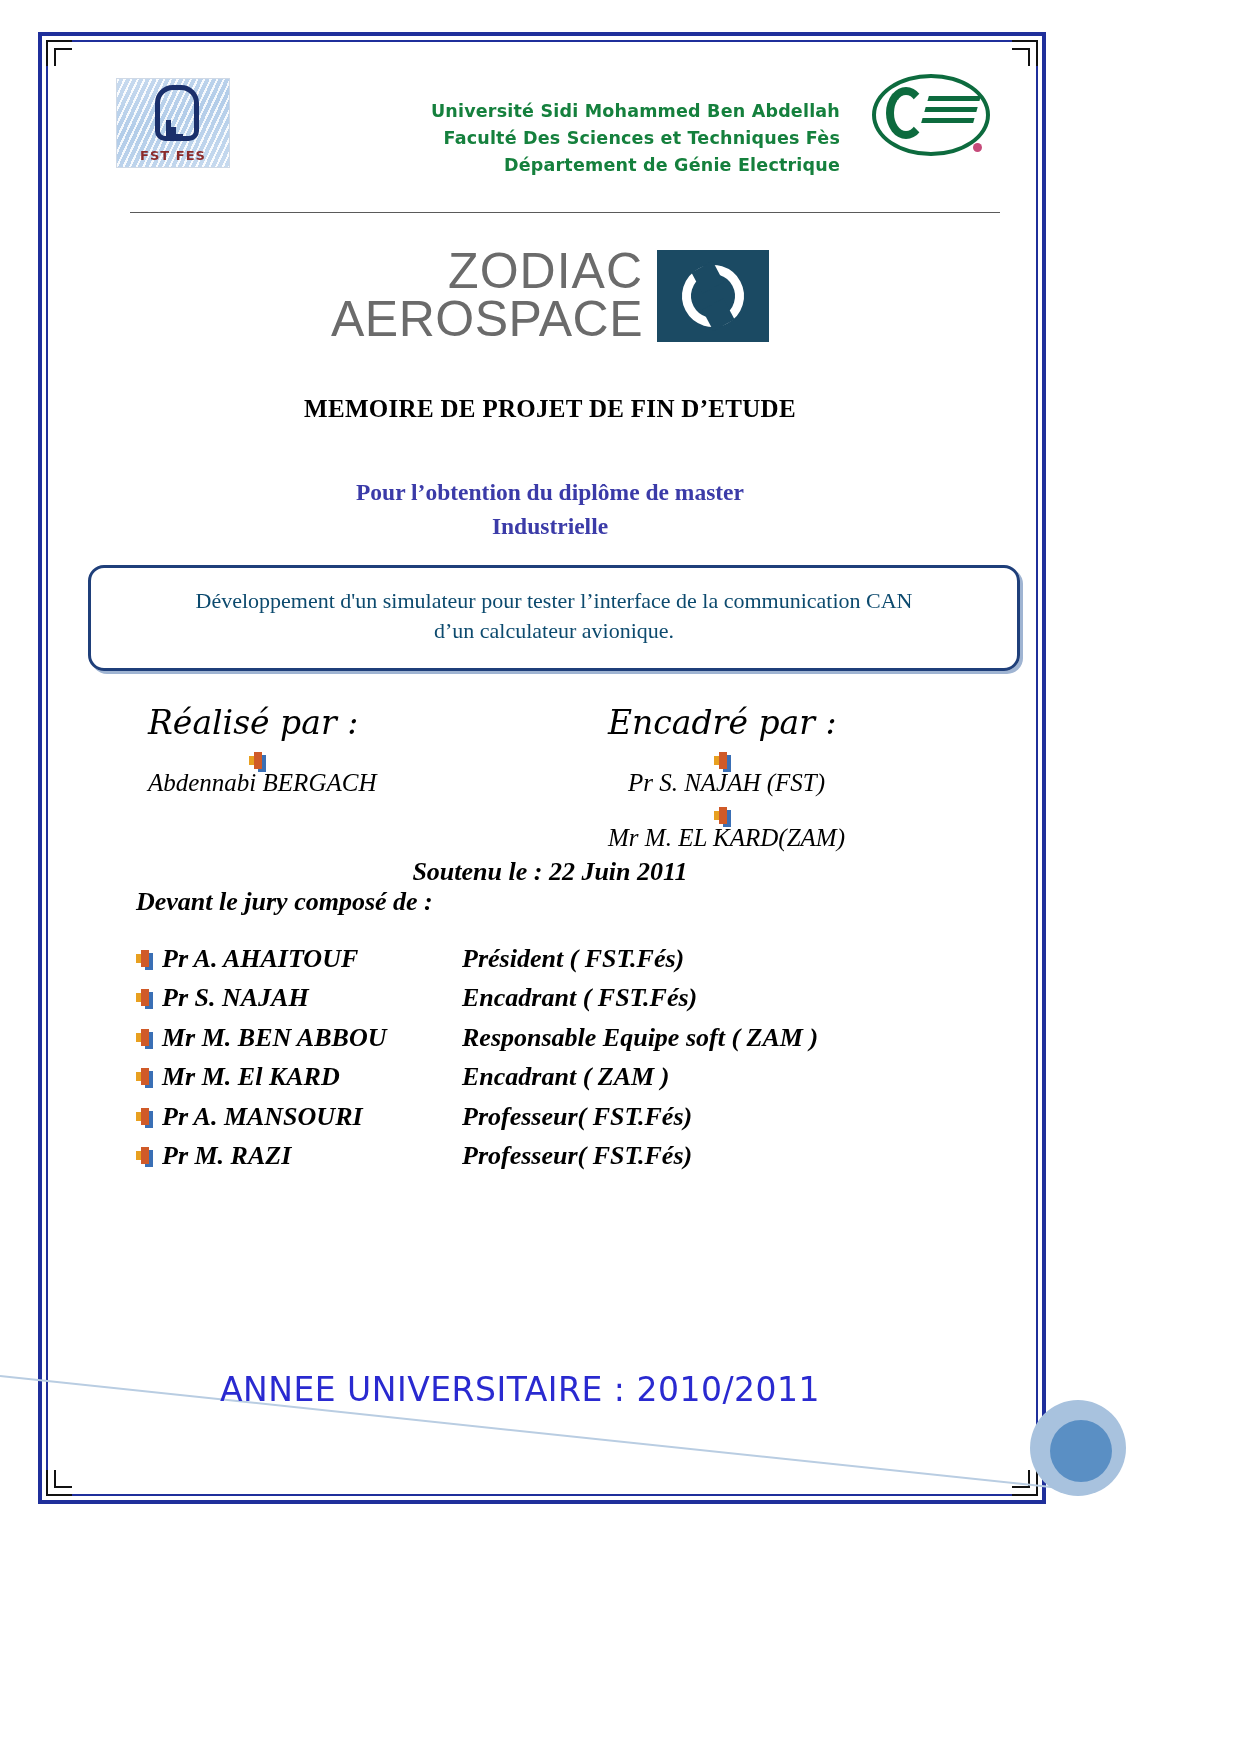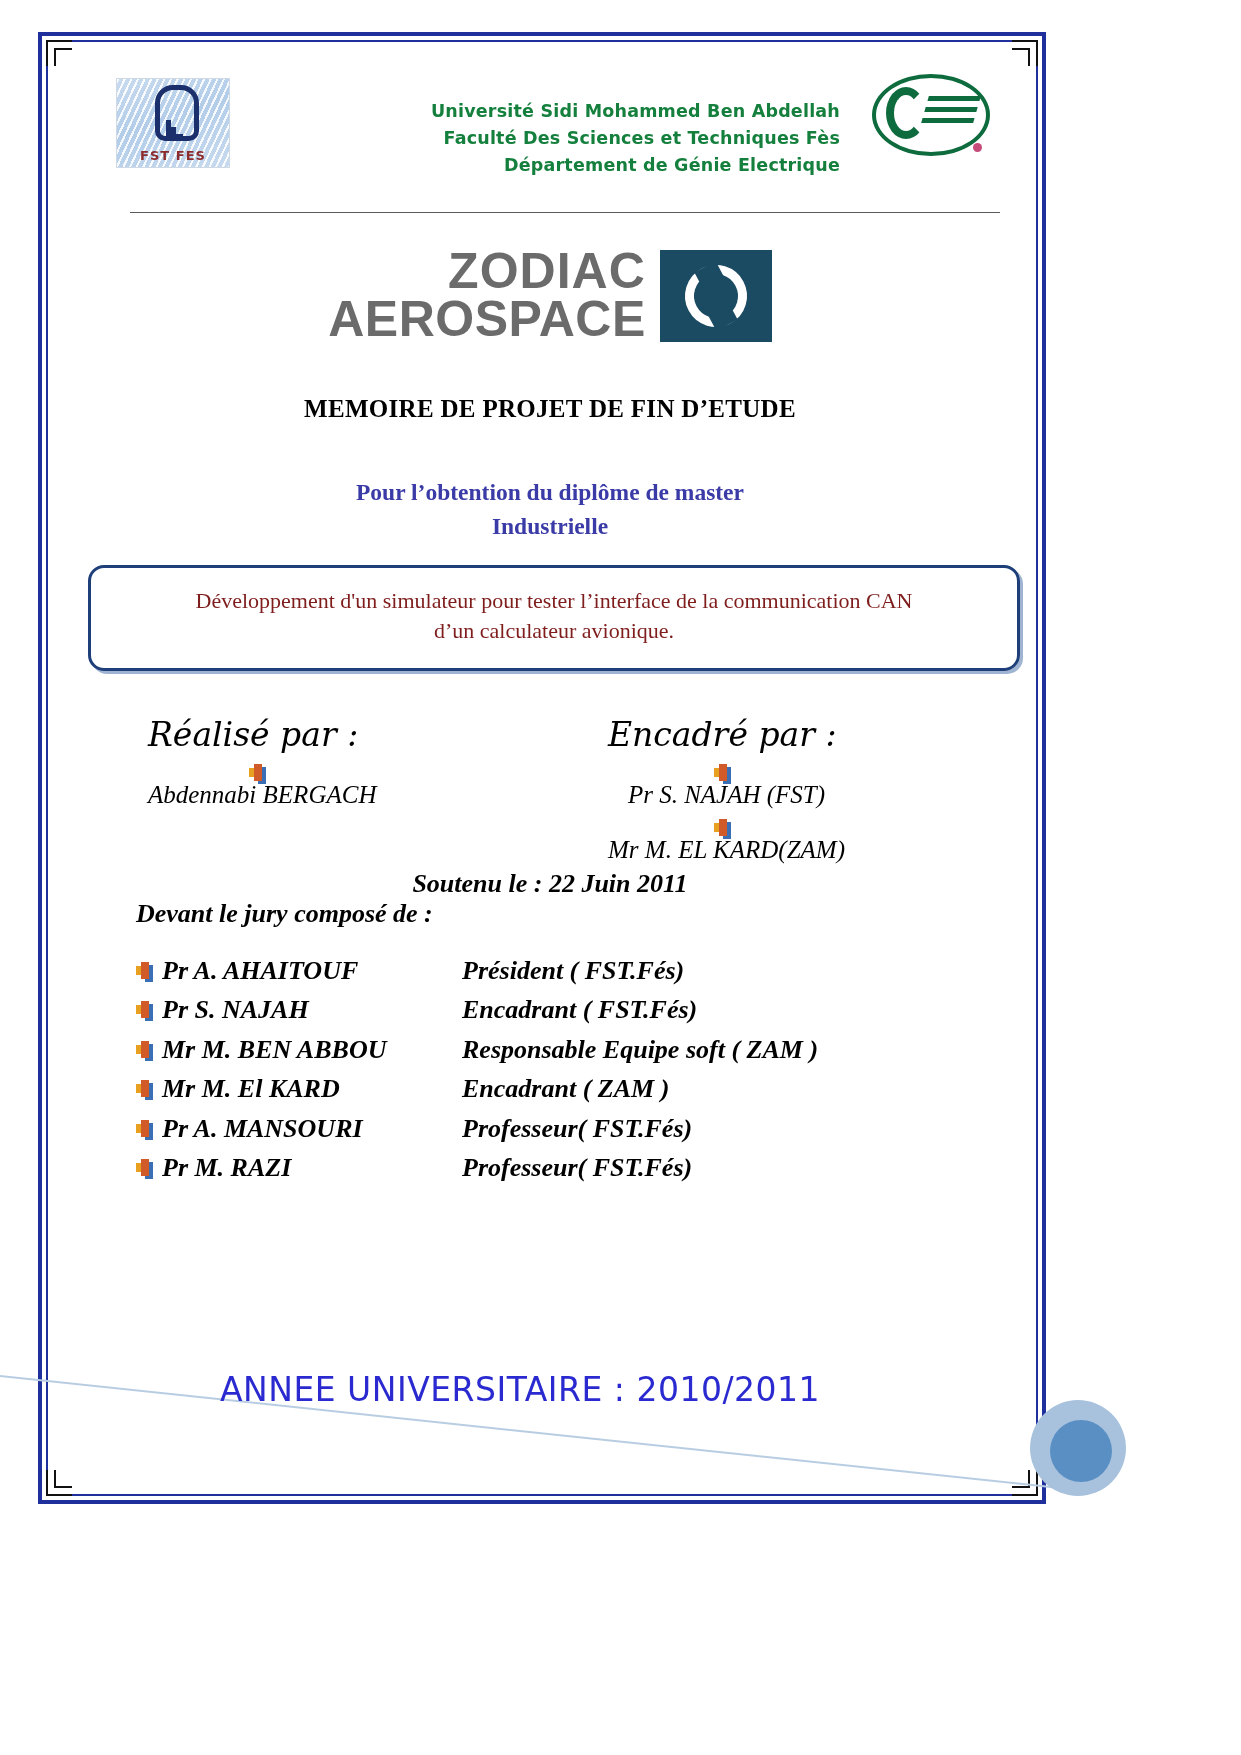--- a/index.html
+++ b/index.html
@@ -184,21 +184,21 @@
 
   
   .zodiac-wrap {
     margin-top: 68px;
     display: flex;
     justify-content: center;
     align-items: center;
   }
   .zodiac-text {
     font-family: "Liberation Sans", sans-serif;
-    font-weight: bold;
+    font-weight: normal;
     font-size: 50px;
     line-height: 0.95;
     letter-spacing: 1px;
     color: #6b6b6b;
     text-align: right;
   }
   .zodiac-text .l2 { letter-spacing: 0.5px; }
   .zodiac-mark {
     margin-left: 14px;
     width: 112px;
@@ -261,27 +261,27 @@
     margin-top: 22px;
     margin-left: -12px;
     width: 932px;
     box-sizing: border-box;
     border: 3px solid #1f3f7a;
     border-radius: 16px;
     padding: 18px 30px 22px 30px;
     text-align: center;
     font-size: 22px;
     line-height: 1.35;
-    color: #7f1d1d;
+    color: #0c4a6e;
     box-shadow: 3px 3px 0 #9fb4d2;
   }
 
   
   .authors {
-    margin-top: 44px;
+    margin-top: 32px;
     position: relative;
     height: 150px;
   }
   .col-head {
     font-family: "DejaVu Serif", serif;
     font-style: italic;
     font-size: 33px;
     color: #000;
   }
   .col-left { position: absolute; left: 48px; top: 0; }

